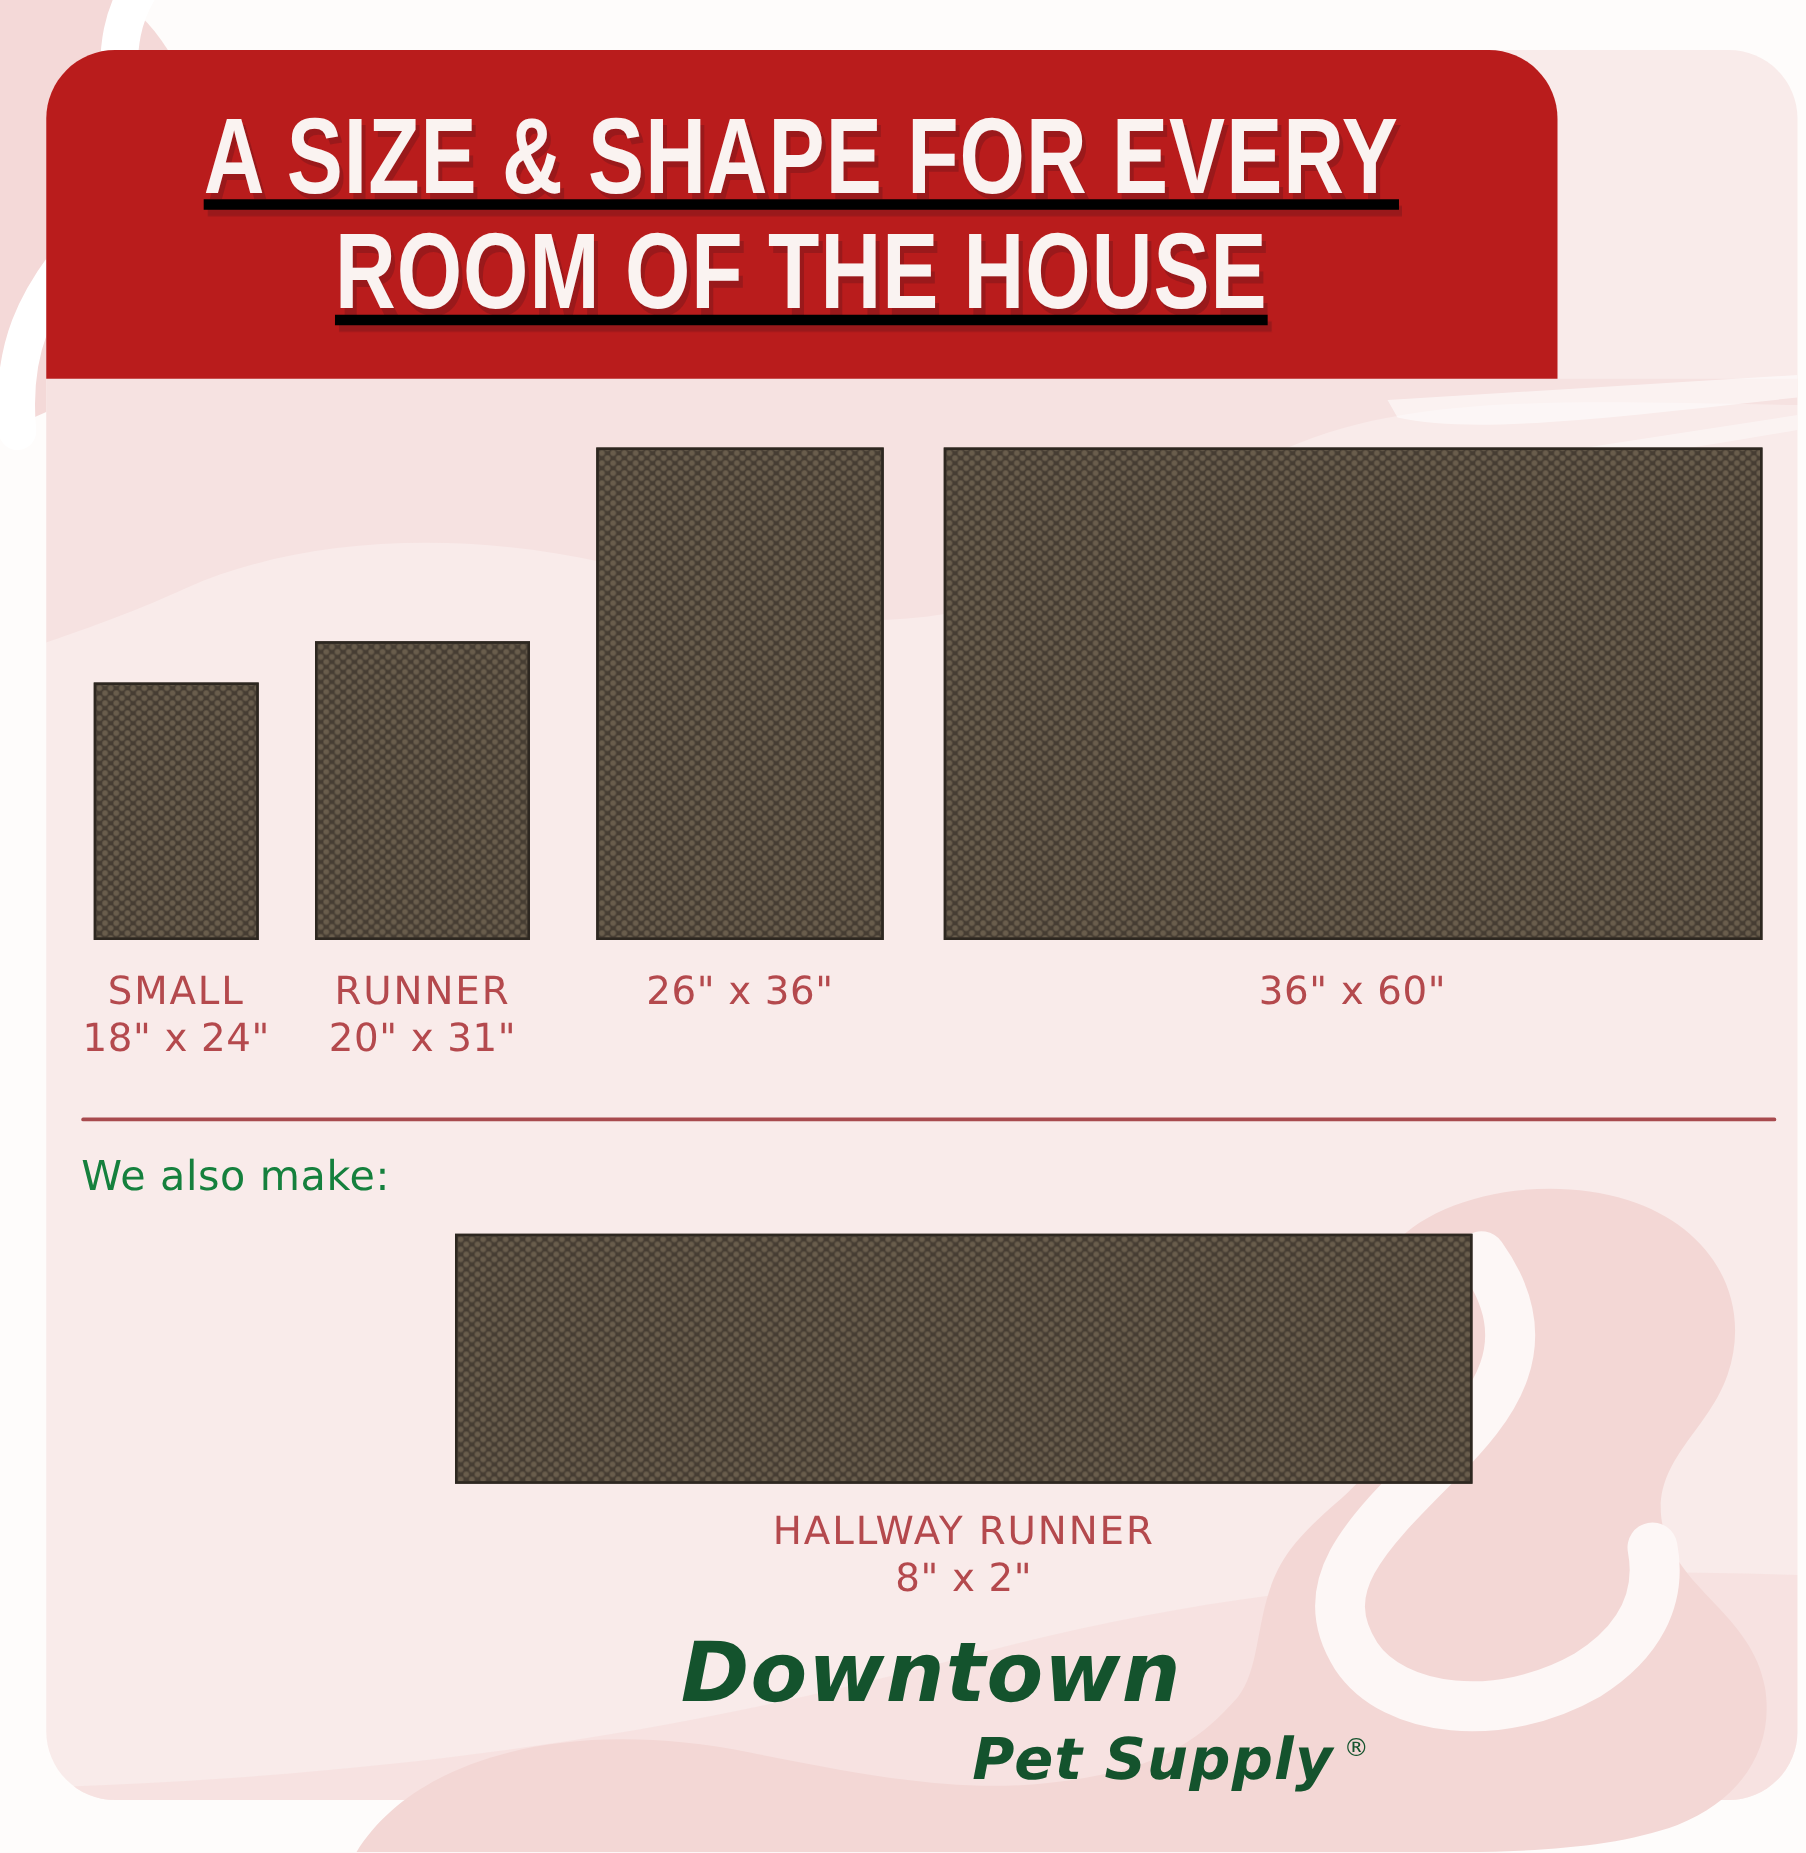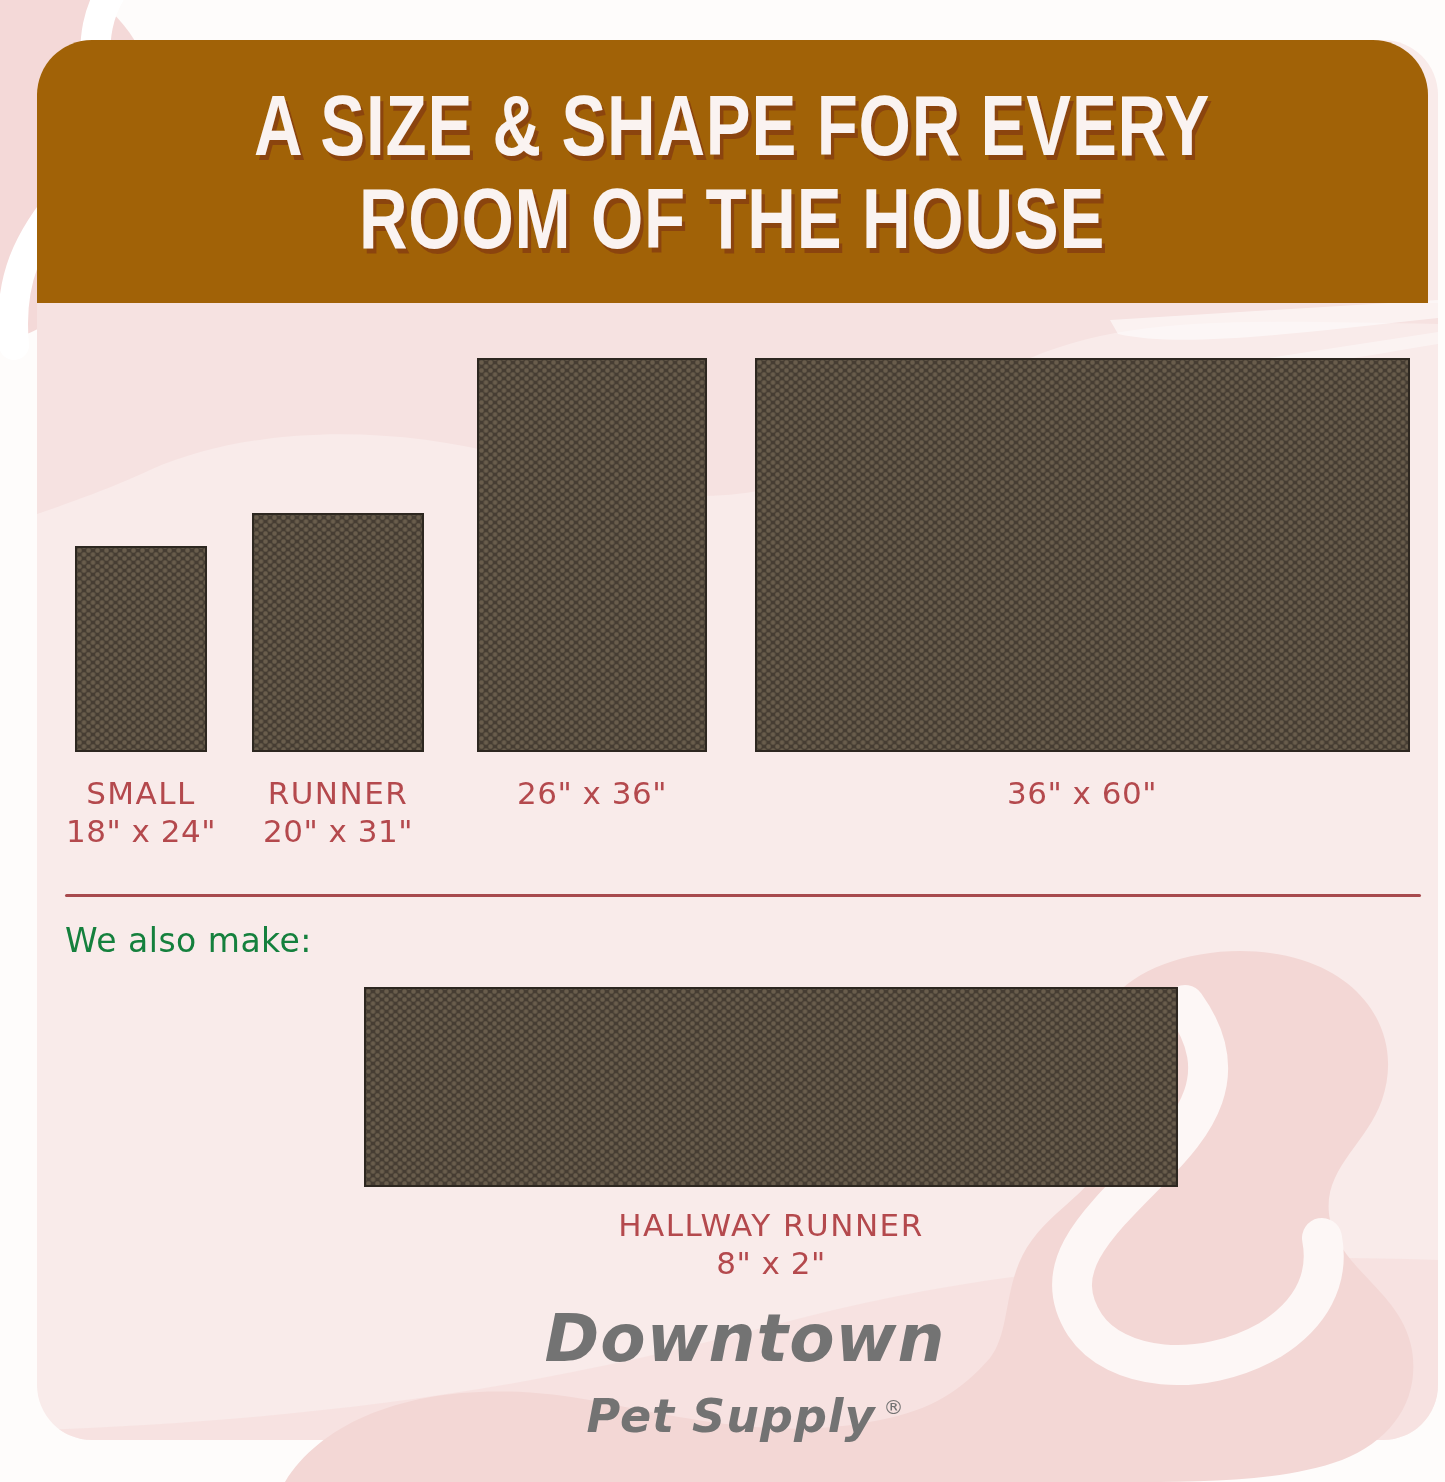--- a/index.html
+++ b/index.html
@@ -10,23 +10,23 @@
   svg.decor{position:absolute;left:0;top:0;width:1445px;height:1482px;}
   .decor-under{z-index:0;}
   .card{
     position:absolute;left:37px;top:40px;width:1401px;height:1400px;
     background:#f9ebea;border-radius:55px;z-index:1;
   }
   .decor-over{z-index:2;}
   .content{position:absolute;left:0;top:0;width:1445px;height:1482px;z-index:3;}
 
   .band{
-    position:absolute;left:37px;top:40px;width:1391px;height:263px;
-    background:#a16207;border-radius:55px 55px 0 0;
-    display:flex;align-items:center;justify-content:center;
+    position:absolute;left:37px;top:40px;width:1209px;height:263px;
+    background:#b91c1c;border-radius:55px 55px 0 0;
+    display:flex;align-items:center;justify-content:center;text-decoration:underline;
   }
   .title{
     font-weight:700;font-size:82px;line-height:88px;letter-spacing:1px;
     color:#faf3f1;text-align:center;transform:scale(0.82,1.05);
     text-shadow:4px 5px 0 rgba(104,20,25,0.38);
     font-family:"Liberation Sans",sans-serif;white-space:nowrap;
   }
 
   .mat{
     position:absolute;background-color:#463d33;
@@ -58,24 +58,24 @@
     position:absolute;left:65px;top:894px;width:1356px;height:3px;
     background:#a84a4e;border-radius:2px;
   }
   .also-make{
     position:absolute;left:65px;top:921px;color:#15803d;
     font-family:"DejaVu Sans",sans-serif;font-size:33px;letter-spacing:0.5px;
   }
 
   .logo{
     position:absolute;left:395px;top:1306px;width:700px;text-align:center;
-    color:#737373;font-family:"DejaVu Sans",sans-serif;font-style:italic;
+    color:#14532d;font-family:"DejaVu Sans",sans-serif;font-style:italic;
   }
   .logo .l1{font-size:66px;font-weight:700;line-height:66px;letter-spacing:1px;}
-  .logo .l2{font-size:46px;font-weight:700;line-height:67px;letter-spacing:1px;margin-top:2px;}
+  .logo .l2{font-size:46px;font-weight:700;line-height:48px;letter-spacing:1px;margin-top:2px;text-align:right;}
   .logo .mark{font-size:20px;font-weight:400;vertical-align:18px;margin-left:8px;letter-spacing:0;}
 </style>
 </head>
 <body>
 
 <div class="page">
 
   <svg class="decor decor-under" viewBox="0 0 1445 1482">
     <path d="M -60,-40 C 80,-50 165,30 158,140 C 150,260 90,330 -60,360 Z" fill="#f4d9d8"></path>
     <path d="M 128,-30 C 58,42 132,118 68,192 C 28,238 8,280 14,345" fill="none" stroke="#ffffff" stroke-width="30" stroke-linecap="round"></path>

